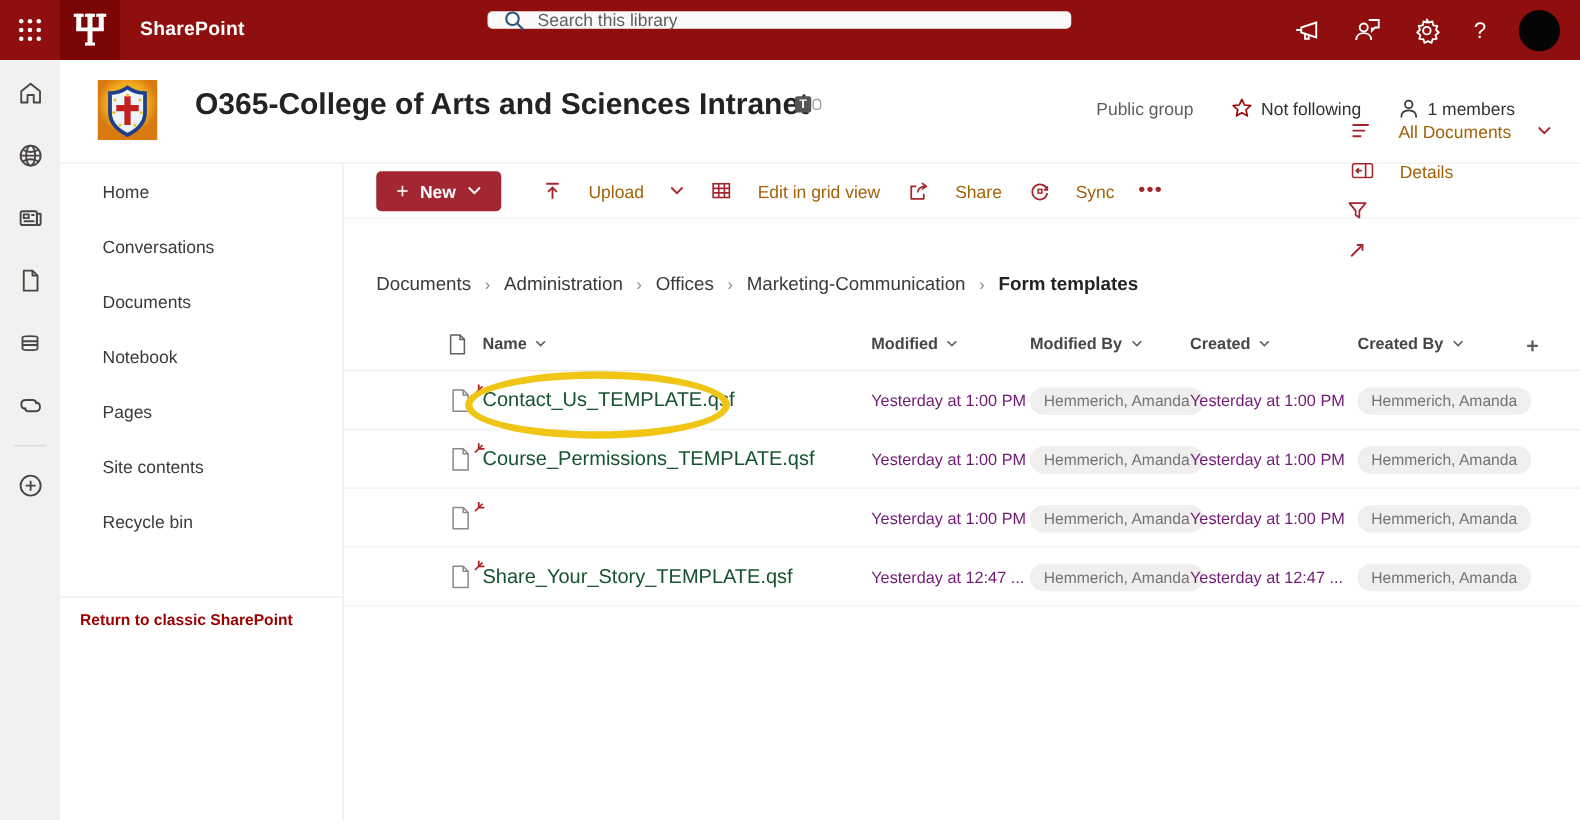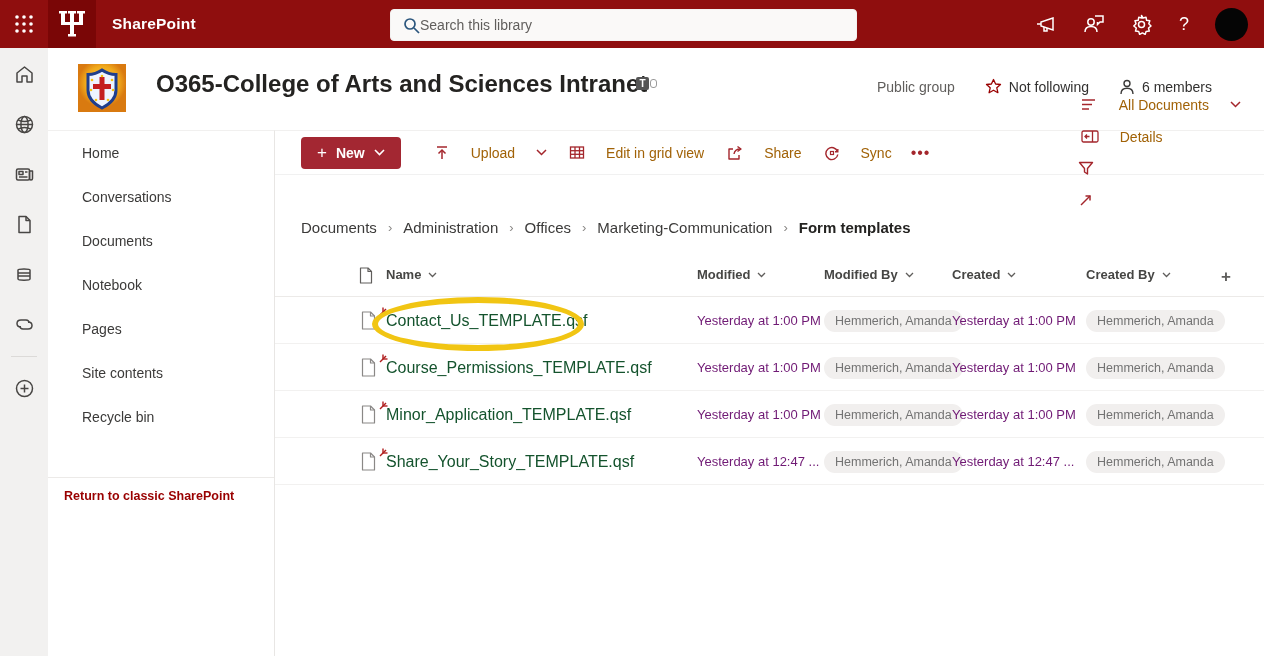--- a/index.html
+++ b/index.html
@@ -10,22 +10,22 @@
   html,body{width:1264px;height:656px;overflow:hidden;background:#fff;
     font-family:"Liberation Sans","DejaVu Sans",sans-serif;color:var(--text);}
   svg{display:block;}
 
   
   .suitebar{position:absolute;left:0;top:0;width:1264px;height:48px;background:var(--crimson);
     display:flex;align-items:center;}
   .waffle{width:48px;height:48px;display:flex;align-items:center;justify-content:center;cursor:pointer;}
   .iu-logo{width:48px;height:48px;background:var(--crimson-dark);display:flex;align-items:center;justify-content:center;cursor:pointer;}
   .sp-name{color:#fff;font-weight:700;font-size:15.5px;margin-left:16px;letter-spacing:.2px;}
-  .searchbox{position:absolute;left:390px;top:9px;width:467px;height:32px;background:#faf9f8;
-    border-radius:4px;display:flex;align-items:center;padding-left:12px;border:1px solid #f3f2f1;}
+  .searchbox{position:absolute;left:390px;top:9px;width:467px;height:14px;background:#faf9f8;
+    border-radius:4px;display:flex;align-items:center;padding-left:12px;gap:10px;border:1px solid #f3f2f1;}
   .searchbox input{border:none;outline:none;background:transparent;font-size:14px;color:var(--text);
     width:380px;font-family:inherit;}
   .searchbox input::placeholder{color:#605e5c;}
   .suite-icons{position:absolute;right:0;top:0;height:48px;display:flex;align-items:center;gap:26px;padding-right:16px;}
   .suite-icon{width:22px;height:22px;display:flex;align-items:center;justify-content:center;cursor:pointer;color:#fff;}
   .qmark{color:#fff;font-size:18px;font-weight:400;cursor:pointer;}
   .avatar{width:33px;height:33px;border-radius:50%;background:#050505;cursor:pointer;}
 
   
   .apprail{position:absolute;left:0;top:48px;width:48px;height:608px;background:#f2f1f0;
@@ -245,21 +245,21 @@
       <svg width="17" height="17" viewBox="0 0 17 17" fill="none" stroke="#990000" stroke-width="1.3">
         <path d="M8.5 1.5 L10.6 6 L15.5 6.5 L11.8 9.8 L12.9 14.7 L8.5 12.2 L4.1 14.7 L5.2 9.8 L1.5 6.5 L6.4 6 Z" stroke-linejoin="round"></path>
       </svg>
       <span>Not following</span>
     </span>
     <span class="hr-item members">
       <svg width="16" height="16" viewBox="0 0 16 16" fill="none" stroke="#3b3a39" stroke-width="1.4">
         <circle cx="8" cy="4.5" r="3"></circle>
           <path d="M2 15 C2 10.8 5 9.3 8 9.3 C11 9.3 14 10.8 14 15"></path>
       </svg>
-      <span>6 members</span>
+      <span>1 members</span>
     </span>
   </div>
 </div>
 
 <div class="sidebar">
   <div class="nav-item">Home</div>
   <div class="nav-item">Conversations</div>
   <div class="nav-item">Documents</div>
   <div class="nav-item">Notebook</div>
   <div class="nav-item">Pages</div>
@@ -465,21 +465,20 @@
           </svg>
       </span>
       <span class="burst">
         <svg width="11" height="11" viewBox="0 0 11 11" fill="none" stroke="#b01e1e" stroke-width="1.4">
             <path d="M2 9 L5 6"></path>
             <path d="M5 6 L5 1.5"></path>
             <path d="M5 6 L9.5 6"></path>
             <path d="M5 6 L8 3"></path>
           </svg>
       </span>
-      <span class="cell fname" style="left:111px">Minor_Application_TEMPLATE.qsf</span>
       <span class="cell time" style="left:422px">Yesterday at 1:00 PM</span>
       <span class="cell" style="left:549px">
           <span class="pill">Hemmerich, Amanda</span>
         </span>
       <span class="cell time" style="left:677px">Yesterday at 1:00 PM</span>
       <span class="cell" style="left:811px">
           <span class="pill">Hemmerich, Amanda</span>
         </span>
     </div>
 

